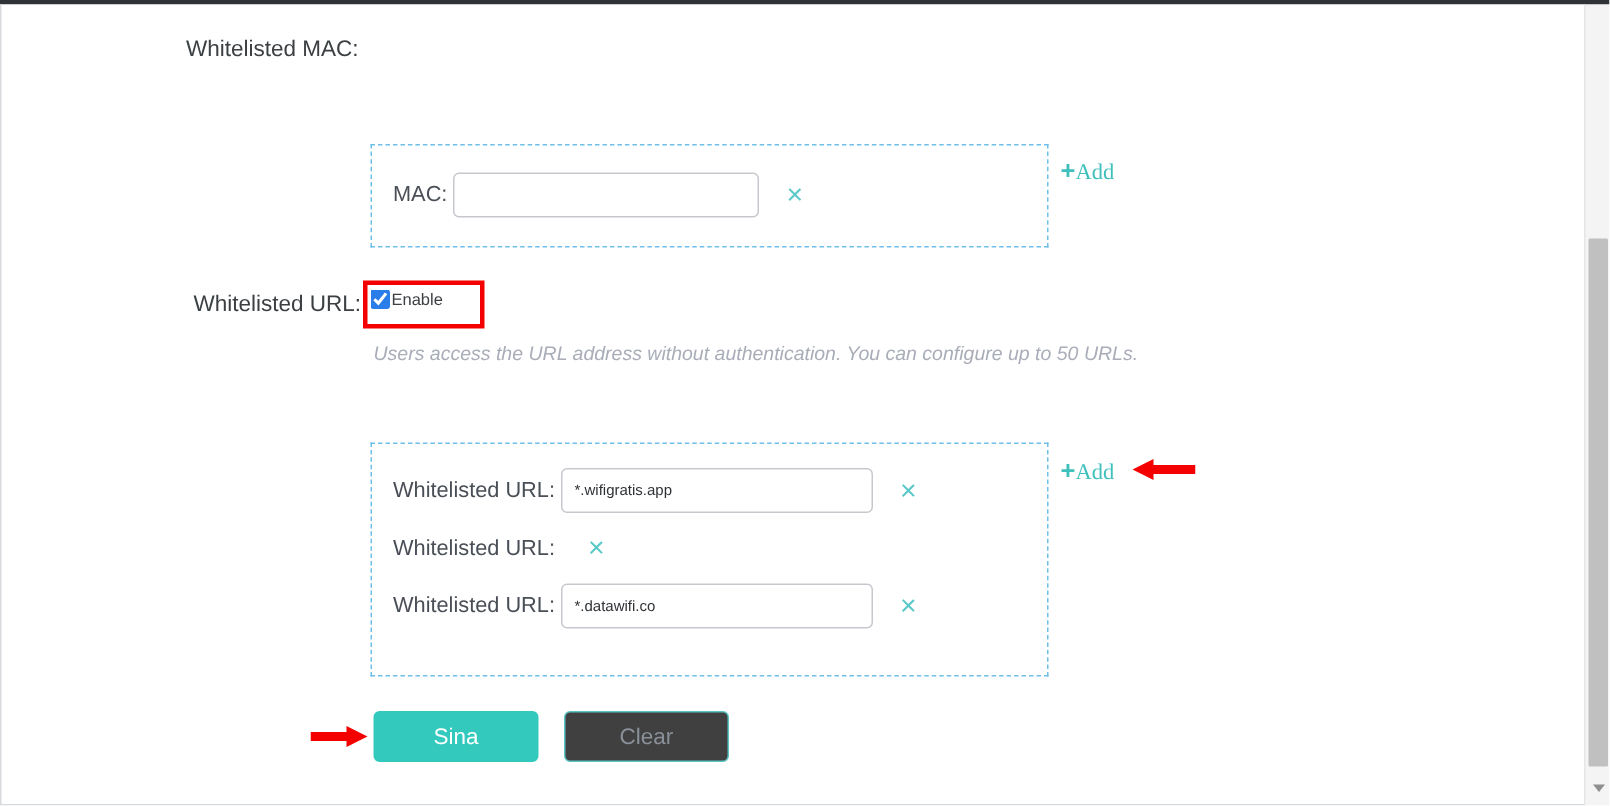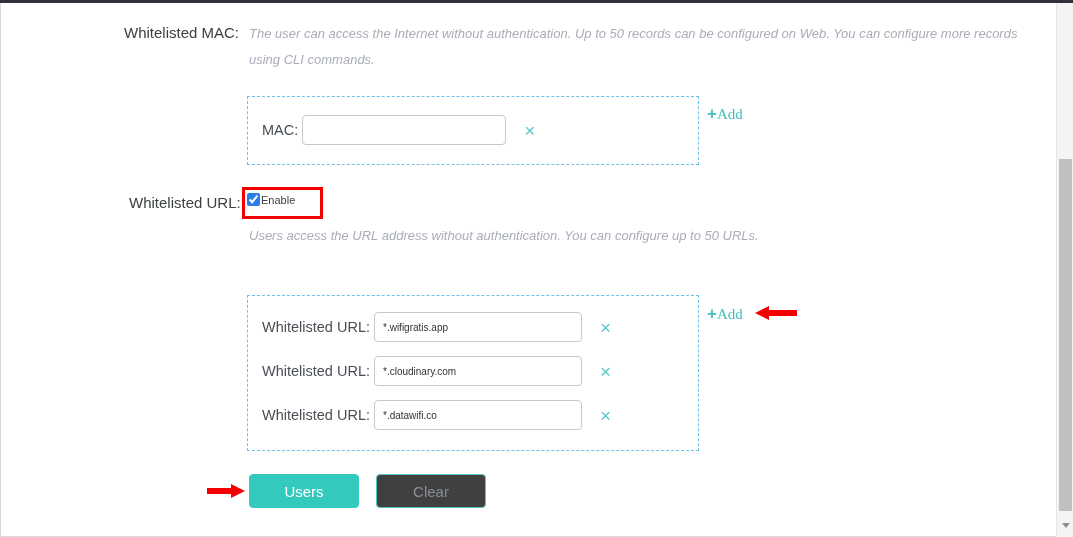--- a/index.html
+++ b/index.html
@@ -228,23 +228,20 @@
 <div id="page">
 
   <div class="top-strip"></div>
 
   <div class="content-card">
 
     <div class="form-row" style="left:123px; top:20px;align-items:center;">
       <span class="field-label">Whitelisted MAC:</span>
     </div>
 
-    <div style="position:absolute; left:248px; top:18px; width:800px;">
-      <span class="hint-text">The user can access the Internet without authentication. Up to 50 records can be configured on Web. You can configure more records using CLI commands.</span>
-    </div>
 
     <div class="dashed-box" style="left:246px; top:93px; width:452px; height:69px;">
       <div class="entry-row" style="margin:18px 0 0 14px;">
         <span class="entry-label">MAC:</span>
         <input class="text-input mac" type="text" value="" style="">
         <span class="remove-x">×</span>
       </div>
     </div>
 
     <div class="add-link" style="left:706px; top:101px;">
@@ -270,40 +267,39 @@
     <div class="dashed-box" style="left:246px; top:292px; width:452px; height:156px;">
 
       <div class="entry-row" style="margin:16px 0 0 14px;">
         <span class="entry-label">Whitelisted URL:</span>
         <input class="text-input url" type="text" value="*.wifigratis.app" style="">
         <span class="remove-x">×</span>
       </div>
 
       <div class="entry-row" style="margin:14px 0 0 14px;">
         <span class="entry-label">Whitelisted URL:</span>
-        <input class="text-input url" type="text" value="*.cloudinary.com" style="">
         <span class="remove-x">×</span>
       </div>
 
       <div class="entry-row" style="margin:14px 0 0 14px;">
         <span class="entry-label">Whitelisted URL:</span>
         <input class="text-input url" type="text" value="*.datawifi.co" style="">
         <span class="remove-x">×</span>
       </div>
     </div>
 
     <div class="add-link" style="left:706px; top:301px;">
       <span class="plus">+</span><span>Add</span>
     </div>
 
     <svg class="arrow" style="left:752px; top:299px;" width="44" height="20" viewBox="0 0 44 20">
       <polygon points="44,8 44,14 16,14 16,18 2,11 16,4 16,8" fill="#f40000"></polygon>
     </svg>
 
-    <button class="btn btn-save" style="left:248px; top:471px;">Users</button>
+    <button class="btn btn-save" style="left:248px; top:471px;">Sina</button>
 
     <button class="btn btn-clear" style="left:375px; top:471px;">Clear</button>
 
     <svg class="arrow" style="left:206px; top:479px;" width="40" height="20" viewBox="0 0 40 20">
       <polygon points="0,6 0,12 24,12 24,16 38,9 24,2 24,6" fill="#f40000"></polygon>
     </svg>
 
   </div>
 
   <div class="scrollbar">

